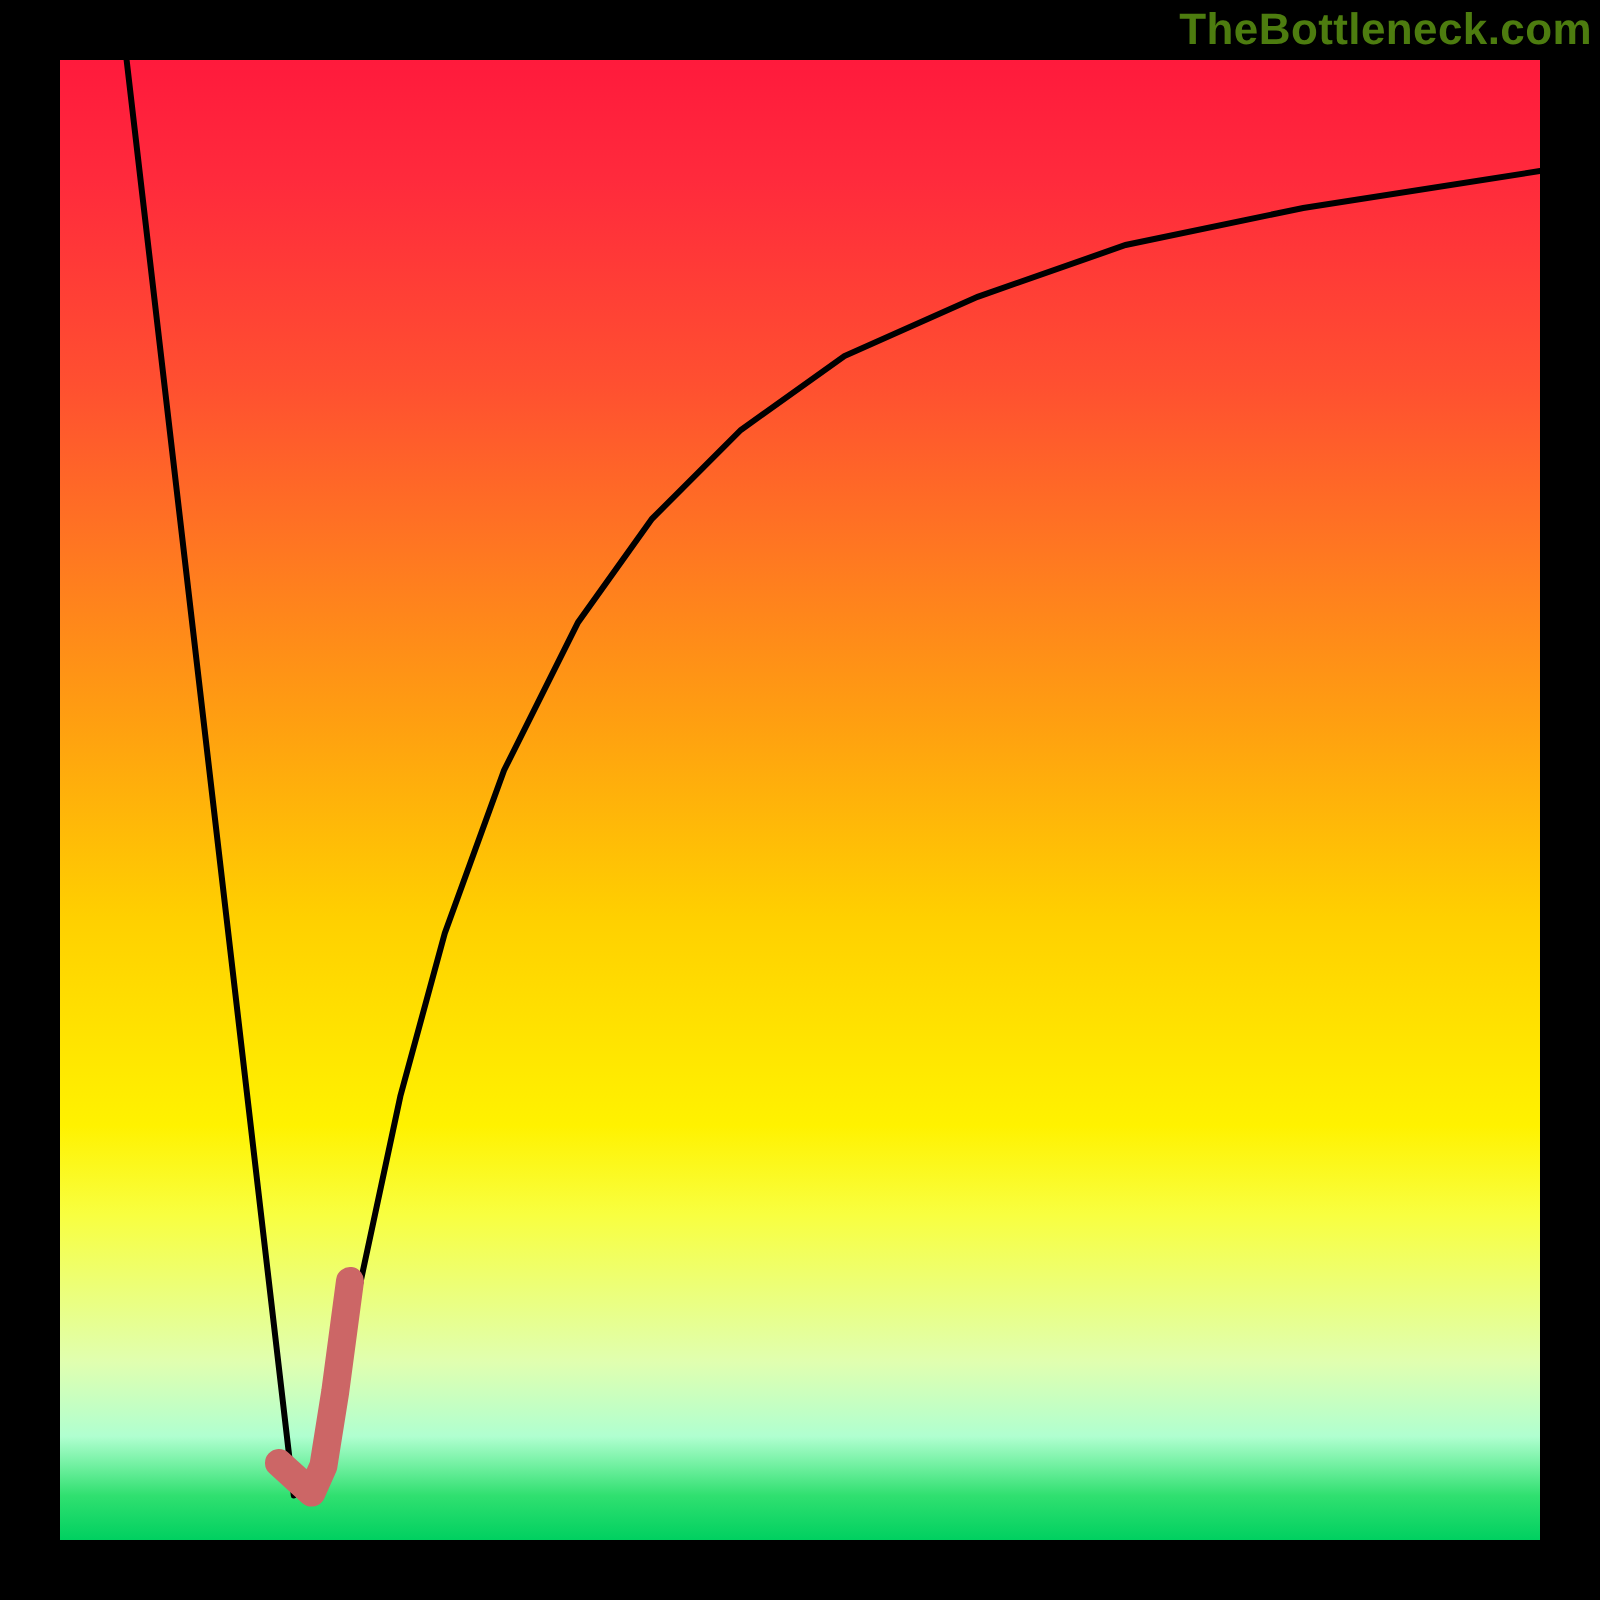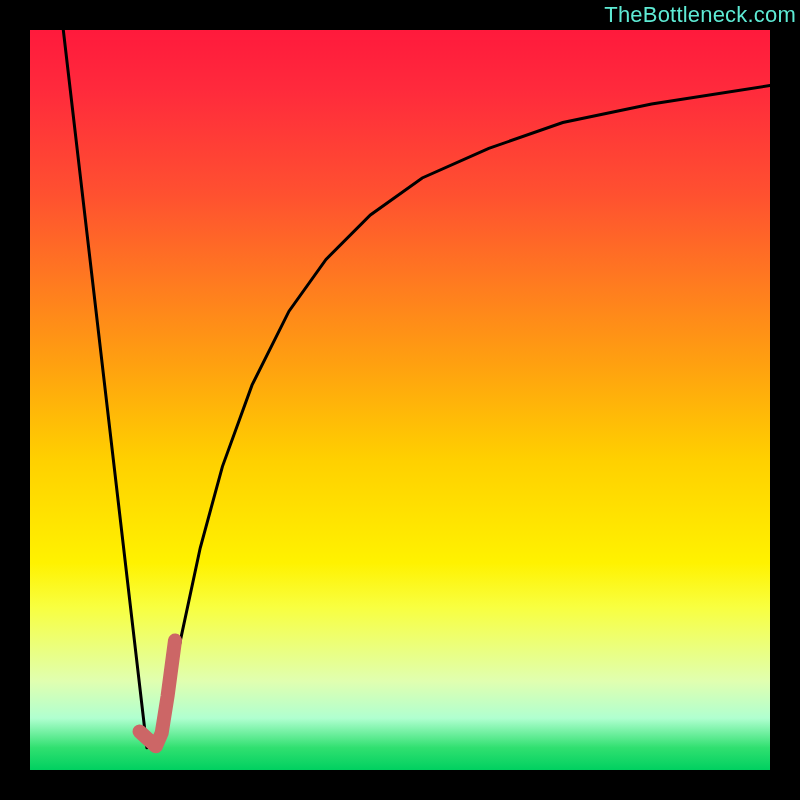--- a/index.html
+++ b/index.html
@@ -11,21 +11,21 @@
           #ff5030 22%,
           #ff7a20 34%,
           #ffa010 45%,
           #ffd000 58%,
           #fff200 72%,
           #f8ff40 78%,
           #e0ffb0 88%,
           #b0ffd0 93%,
           #30e070 97%,
           #00d060 100%);}
-  .watermark{position:absolute;right:4px;top:2px;color:#5eead4;font-size:22px;font-weight:400;letter-spacing:0.2px}
+  .watermark{position:absolute;right:4px;top:2px;color:#4d7c0f;font-size:22px;font-weight:700;letter-spacing:0.2px}
   svg.curves{position:absolute;left:30px;top:30px;width:740px;height:740px;pointer-events:none}
 </style>
 </head>
 <body>
 
 <div class="outer">
   <div class="plot"></div>
 
   <svg class="curves" viewBox="0 0 740 740" preserveAspectRatio="none">
     <path d="M33.3 0.0 L116.9 717.8" fill="none" stroke="#000000" stroke-width="3" stroke-linecap="round"></path>

